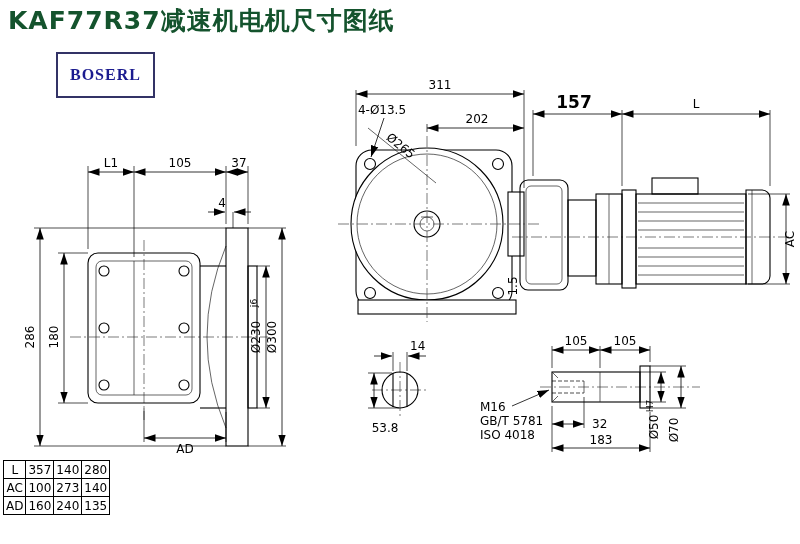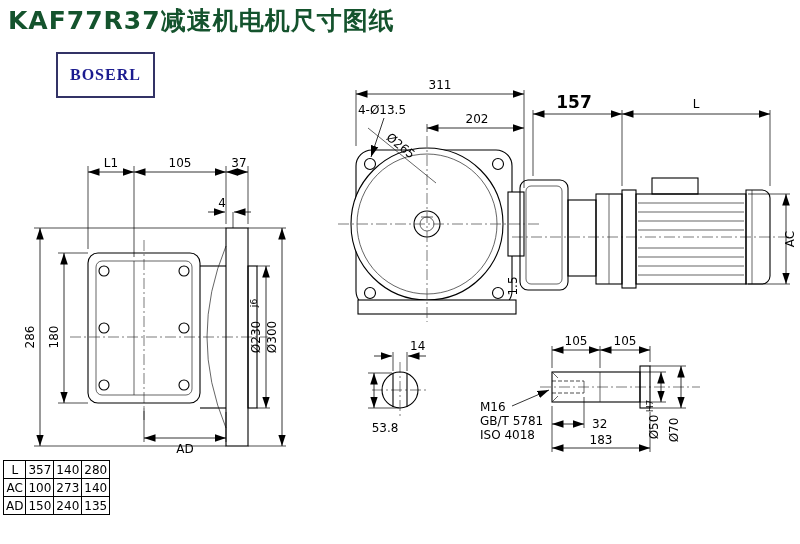--- a/index.html
+++ b/index.html
@@ -246,20 +246,20 @@
       <td>280</td>
     </tr>
     <tr>
       <td>AC</td>
       <td>100</td>
       <td>273</td>
       <td>140</td>
     </tr>
     <tr>
       <td>AD</td>
-      <td>150</td>
+      <td>160</td>
       <td>240</td>
       <td>135</td>
     </tr>
   </tbody>
     </table>
 
 </div>
 
 </body></html>

